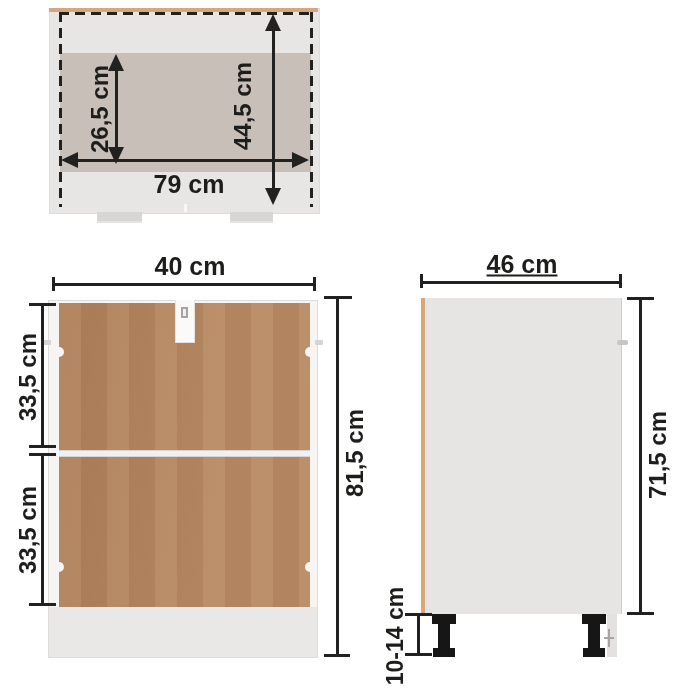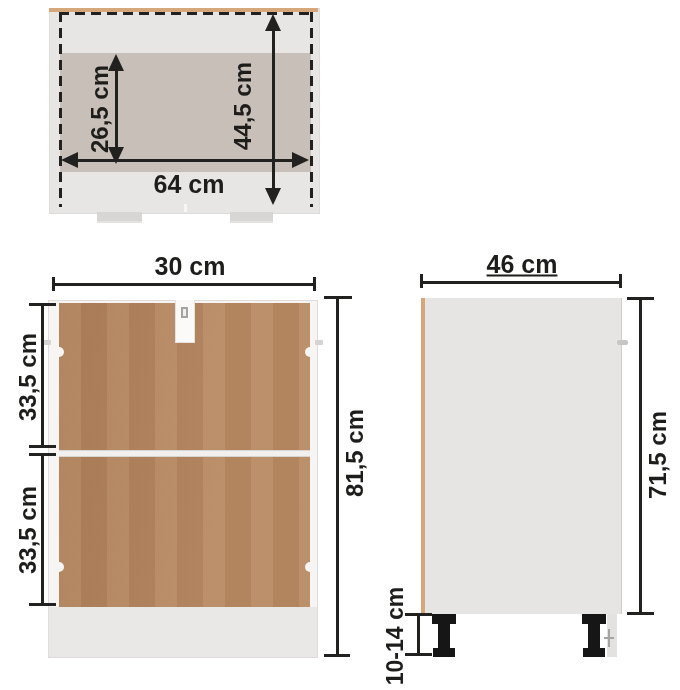--- a/index.html
+++ b/index.html
@@ -71,33 +71,33 @@
       <div class="ah ah-up" style="left:0;top:0;"></div>
       <div class="ah ah-down" style="left:0;bottom:0;"></div>
     </div>
     <div class="dim-label rot" style="left:243px;top:106px;">44,5 cm</div>
 
     <div class="abs" style="left:61px;top:152px;width:248px;height:16px;">
       <div class="abs dimline" style="left:4px;top:6.5px;width:240px;height:3px;"></div>
       <div class="ah ah-left" style="left:0;top:0;"></div>
       <div class="ah ah-right" style="right:0;top:0;"></div>
     </div>
-    <div class="dim-label" style="left:189px;top:184px;">64 cm</div>
+    <div class="dim-label" style="left:189px;top:184px;">79 cm</div>
 
     <div class="abs" style="left:97px;top:212px;width:45px;height:9px;background:#d7d6d4;border-bottom:2px solid #e4e3e1;"></div>
     <div class="abs" style="left:230px;top:212px;width:43px;height:9px;background:#d7d6d4;border-bottom:2px solid #e4e3e1;"></div>
     <div class="abs" style="left:184px;top:204px;width:3px;height:8px;background:#f7f6f4;"></div>
   </div>
 
   <div>
 
     <div class="abs dimline" style="left:52px;top:283px;width:264px;height:3px;"></div>
     <div class="abs dimline" style="left:52px;top:277px;width:3px;height:14px;"></div>
     <div class="abs dimline" style="left:313px;top:277px;width:3px;height:14px;"></div>
-    <div class="dim-label" style="left:190px;top:266px;">30 cm</div>
+    <div class="dim-label" style="left:190px;top:266px;">40 cm</div>
 
     <div class="abs" style="left:48px;top:300px;width:270px;height:358px;background:var(--cab-white);border:1px solid #dedddb;box-sizing:border-box;"></div>
 
     <div class="abs brown-panel" style="left:59px;top:303px;width:251px;height:147px;"></div>
     <div class="abs" style="left:59px;top:450px;width:251px;height:7px;background:#f1f0ee;border-top:1px solid #d6d5d3;border-bottom:1px solid #d6d5d3;box-sizing:border-box;"></div>
     <div class="abs brown-panel" style="left:59px;top:457px;width:251px;height:150px;"></div>
     <div class="abs" style="left:49px;top:607px;width:268px;height:50px;background:var(--strip);"></div>
 
     <div class="abs" style="left:175px;top:300px;width:20px;height:43px;background:#fbfaf9;border:1px solid #e3e2e0;border-top:none;box-sizing:border-box;"></div>
     <div class="abs" style="left:181px;top:307px;width:7px;height:11px;background:#f0efed;border:2px solid #a5a4a2;box-sizing:border-box;"></div>

